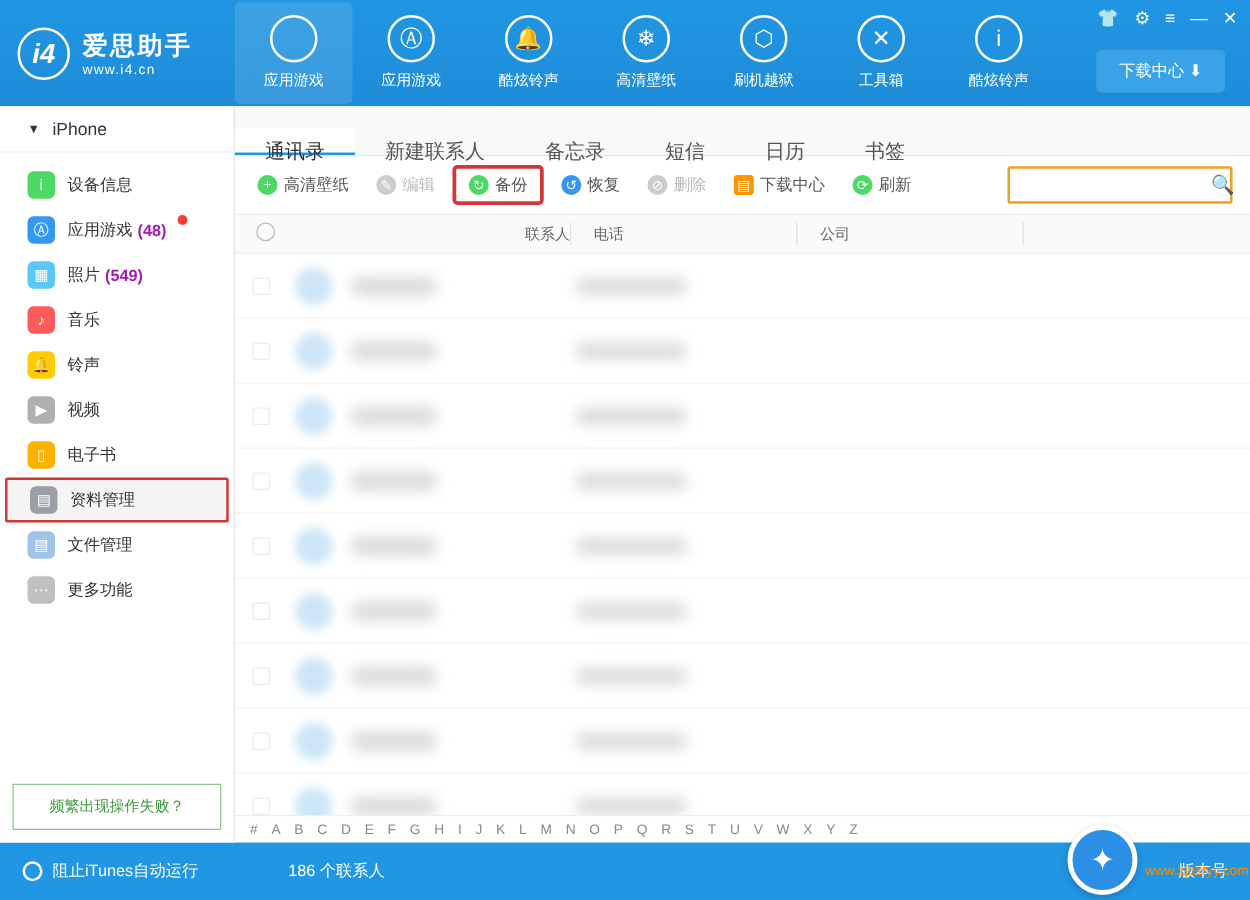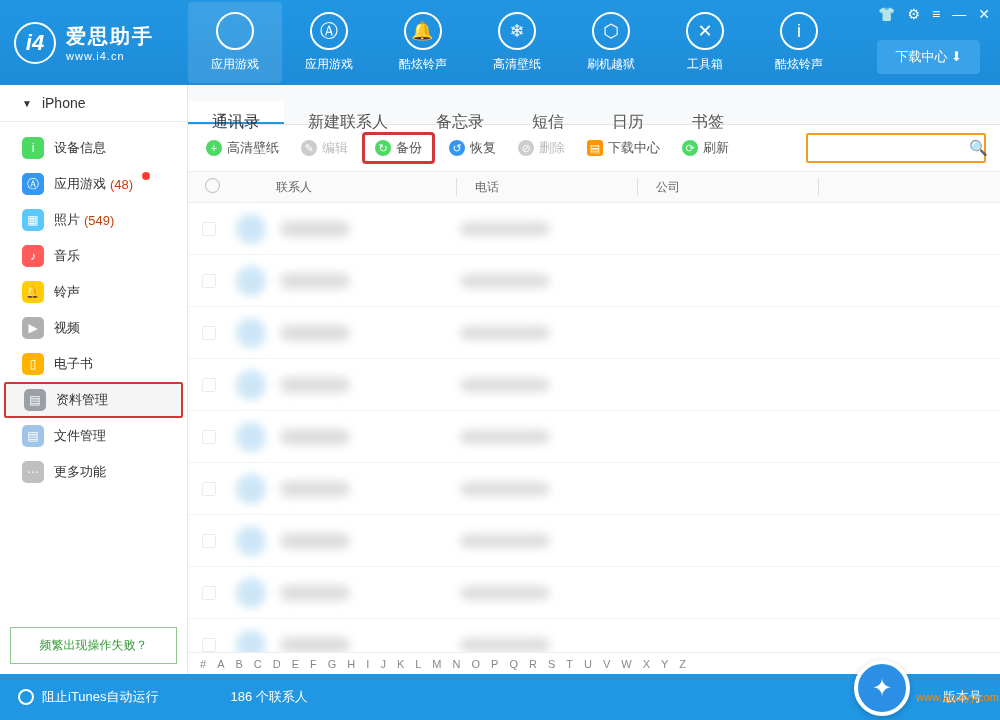--- a/index.html
+++ b/index.html
@@ -21,42 +21,42 @@
 .download-btn { position: absolute; top: 40px; right: 20px; background: #3aa3e8; padding: 8px 18px; border-radius: 4px; font-size: 13px; cursor: pointer; }
 
 .body-area { display: flex; height: 589px; }
 .sidebar { width: 188px; border-right: 1px solid #e5e5e5; background: #fff; display: flex; flex-direction: column; }
 .device-select { padding: 10px 22px; font-size: 14px; color: #333; border-bottom: 1px solid #eee; display: flex; align-items: center; cursor: pointer; }
 .dev-triangle { margin-right: 10px; font-size: 10px; }
 .side-list { flex: 1; padding-top: 8px; }
 .side-item { height: 36px; display: flex; align-items: center; padding-left: 22px; font-size: 13px; color: #333; cursor: pointer; position: relative; }
 .side-item.highlighted { border: 2px solid #d23737; background: #f5f5f5; border-radius: 2px; margin: 0 4px; padding-left: 18px; }
 .side-icon { width: 22px; height: 22px; border-radius: 5px; margin-right: 10px; display: flex; align-items: center; justify-content: center; color: #fff; font-size: 12px; }
-.side-count { color: #c2410c; margin-left: 4px; }
+.side-count { color: #a21caf; margin-left: 4px; font-weight: bold; }
 .red-dot { width: 8px; height: 8px; background: #ff3b30; border-radius: 50%; position: absolute; left: 142px; top: 6px; }
 .faq-btn { margin: 10px; border: 1px solid #8fc98f; color: #3a9a3a; font-size: 12px; text-align: center; padding: 9px 0; cursor: pointer; }
 
 .main { flex: 1; display: flex; flex-direction: column; }
 .tabs { height: 40px; display: flex; border-bottom: 1px solid #e5e5e5; background: #f7f9fa; }
 .tab { padding: 0 24px; line-height: 40px; font-size: 16px; color: #555; cursor: pointer; margin-top: 17px; }
 .tab.active { background: #fff; color: #333; border-bottom: 2px solid #2196e3; }
 
 .toolbar { height: 46px; display: flex; align-items: center; padding: 0 10px; gap: 6px; position: relative; }
 .tool-btn { display: flex; align-items: center; gap: 5px; font-size: 13px; color: #555; padding: 4px 8px; cursor: pointer; }
 .tool-btn.disabled { color: #bbb; }
 .tool-ico { width: 16px; height: 16px; border-radius: 50%; display: inline-flex; align-items: center; justify-content: center; font-size: 11px; color: #fff; }
 .tool-btn.boxed { border: 3px solid #d23737; border-radius: 4px; padding: 4px 10px; }
 .search-box { position: absolute; right: 14px; top: 8px; width: 180px; height: 30px; border: 2px solid #f0a020; border-radius: 2px; display: flex; align-items: center; padding: 0 6px; }
 .search-box input { border: none; outline: none; flex: 1; font-size: 12px; background: transparent; }
 .search-ico { color: #f0a020; font-size: 15px; }
 
 .list-header { height: 32px; display: flex; align-items: center; border-top: 1px solid #eee; border-bottom: 1px solid #eee; font-size: 12px; color: #666; background: #fafafa; }
 .col-check { width: 48px; text-align: center; }
 .col-check .circ { width: 15px; height: 15px; border: 1px solid #bbb; border-radius: 50%; display: inline-block; }
-.col-contact { width: 220px; padding-left: 40px; }
+.col-contact { width: 220px; padding-left: 40px; text-align: right; }
 .col-phone { width: 180px; }
 .col-company { width: 180px; }
 .col-remark { flex: 1; }
 .divider { width: 1px; height: 18px; background: #e0e0e0; }
 
 .list-body { flex: 1; overflow: hidden; }
 .row { height: 52px; display: flex; align-items: center; border-bottom: 1px solid #f4f4f4; }
 .row .avatar { width: 30px; height: 30px; background: #cde6f7; border-radius: 50%; margin-left: 48px; filter: blur(4px); }
 .row .name-blur { width: 70px; height: 16px; background: #ddd; border-radius: 8px; margin-left: 14px; filter: blur(5px); }
 .row .phone-blur { width: 90px; height: 14px; background: #ddd; border-radius: 7px; margin-left: 110px; filter: blur(5px); }

